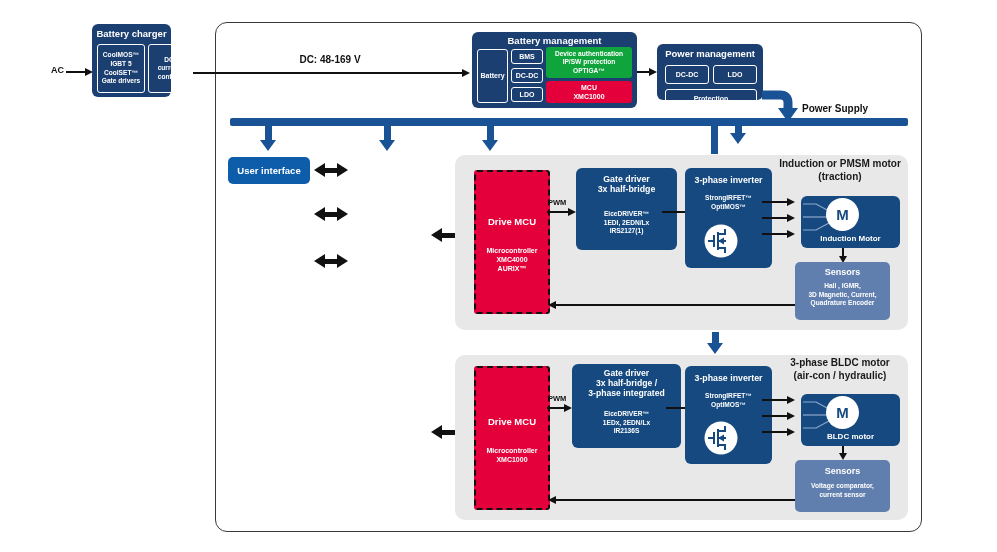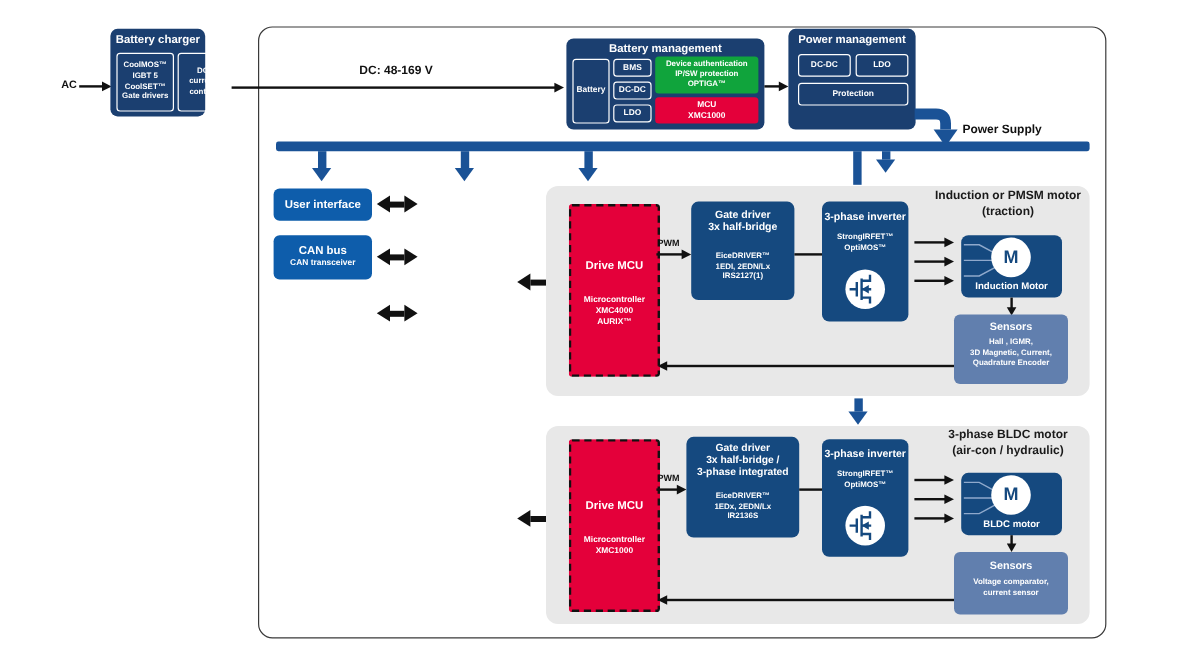--- a/index.html
+++ b/index.html
@@ -1,21 +1,21 @@
 <!DOCTYPE html>
 <html><head>
 <meta charset="utf-8">
 <style>
   html,body{margin:0;padding:0;background:#fff;}
   .stage{position:relative;width:997px;height:552px;background:#fff;overflow:hidden;
          font-family:"Liberation Sans",sans-serif;color:#111;}
   .abs{position:absolute;}
   .box{position:absolute;border-radius:6px;color:#fff;text-align:center;}
   .navy{background:#1b3f70;}
-  .comp{background:#15497f;}
+  .comp{background:#15497f;padding-left:15px;}
   .blue{background:#0e5dab;border-radius:5px;}
   .redb{background:#e4003a;text-align:center;}
   .slate{background:#617fae;border-radius:5px;}
   .panel{position:absolute;background:#e8e8e8;border-radius:10px;}
   .wbox{position:absolute;border:1px solid #fff;border-radius:3px;color:#fff;display:flex;
         flex-direction:column;align-items:center;justify-content:center;text-align:center;font-weight:bold;}
   .ttl{font-weight:bold;}
   .hl{position:absolute;background:#111;height:1.5px;}
   .vl{position:absolute;background:#111;width:1.5px;}
   .rh{position:absolute;width:0;height:0;border-top:4.5px solid transparent;border-bottom:4.5px solid transparent;border-left:8px solid #111;}
@@ -85,21 +85,21 @@
     </div>
     <div class="abs ctr" style="left:74px;top:49px;width:86px;height:22px;background:#e4003a;border-radius:3px;justify-content:center;">
       <div class="small">MCU</div>
       <div class="small">XMC1000</div>
     </div>
   </div>
 
   <div class="hl" style="left:637px;top:71px;width:14px;"></div>
   <div class="rh" style="left:649px;top:67.5px;"></div>
 
-  <div class="box navy" style="left:657px;top:24px;width:106px;height:84px;">
+  <div class="box navy" style="left:657px;top:44px;width:106px;height:56px;">
     <div class="abs ttl" style="left:0;top:4px;width:100%;font-size:9.5px;">Power management</div>
     <div class="wbox small" style="left:8px;top:21px;width:42px;height:17px;">
       <div>DC-DC</div>
     </div>
     <div class="wbox small" style="left:56px;top:21px;width:42px;height:17px;">
       <div>LDO</div>
     </div>
     <div class="wbox small" style="left:8px;top:45px;width:90px;height:17px;">
       <div>Protection</div>
     </div>
@@ -130,24 +130,20 @@
     <div class="sh" style="height:7px;"></div>
       <div class="hd"></div>
   </div>
   <div class="bdar" style="left:707px;top:332px;">
     <div class="sh" style="height:11px;"></div>
       <div class="hd"></div>
   </div>
 
   <div class="box blue ctr" style="left:228px;top:157px;width:82px;height:27px;justify-content:center;">
     <div class="ttl" style="font-size:9.5px;">User interface</div>
-  </div>
-  <div class="box blue ctr" style="left:228px;top:196px;width:82px;height:37px;justify-content:center;">
-    <div class="ttl" style="font-size:9.5px;">CAN bus</div>
-    <div class="small">CAN transceiver</div>
   </div>
 
   <div class="darr" style="left:314px;top:163px;width:34px;">
     <i class="dh l"></i>
       <i class="ds"></i>
       <i class="dh r"></i>
   </div>
   <div class="darr" style="left:314px;top:207px;width:34px;">
     <i class="dh l"></i>
       <i class="ds"></i>

